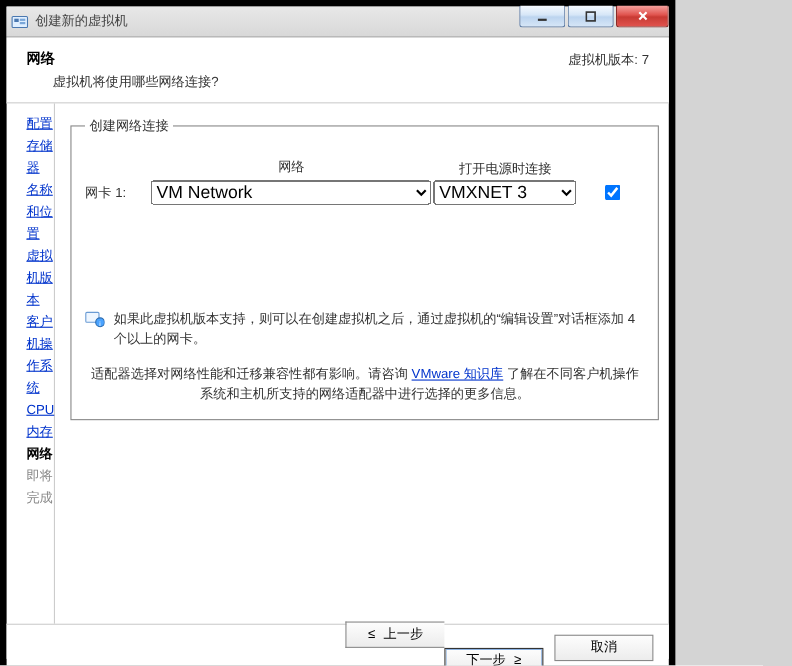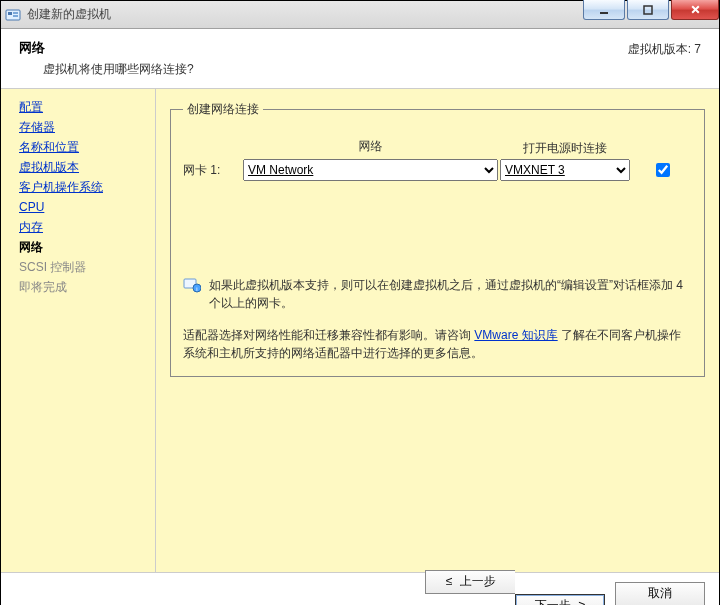--- a/index.html
+++ b/index.html
@@ -6,24 +6,24 @@
   body {
     margin: 0;
     font-family: "Microsoft YaHei", "SimSun", Tahoma, sans-serif;
     font-size: 12px;
     background: #d4d4d4;
     width: 720px;
     height: 605px;
     overflow: hidden;
   }
   .window {
-    width: 720px;
+    width: 614px;
     height: 605px;
-    background: #fef9c3;
-    border: 1px solid #000000;
+    background: #ffffff;
+    border: 6px solid #000000;
   }
   .titlebar {
     height: 28px;
     background: linear-gradient(#e8e8e8, #d8d8d8);
     border-bottom: 1px solid #a0a0a0;
     display: flex;
     align-items: center;
     padding: 0 4px;
     position: relative;
   }
@@ -123,38 +123,38 @@
   .cols-header .h-adapter { text-align:center;}
   .cols-header .h-conn { text-align:center; line-height:14px;}
   .nic-row {
     display: grid;
     grid-template-columns: 58px 255px 130px 60px;
     gap: 2px;
     align-items:center;
   }
   .nic-row .nic-label { color:#333; }
   select.wide {
-    width: 100%; height: 22px; font-size:12px;text-decoration:underline;
+    width: 100%; height: 22px; font-size:16px;
   }
   .nic-row .chk { text-align:center; }
   input[type=checkbox]{ width:14px; height:14px;}
   .info-block {
     margin-top: 95px;
     display:flex;
     align-items:flex-start;
     gap:8px;
   }
   .info-icon {
     width:18px; height:18px; flex-shrink:0;
     display:inline-flex; align-items:center; justify-content:center;
   }
   .info-text { color:#333; line-height:18px;}
   .note-block {
     margin-top: 14px;
-    color:#333; line-height:18px;
+    color:#333; line-height:18px;text-align:center;
   }
   .note-block a { color:#0033cc; text-decoration: underline; cursor:pointer;}
   .footer {
     height: 42px;
     border-top: 1px solid #ccc;
     display:flex;
     align-items:center;
     justify-content:flex-end;
     padding: 0 14px;
     gap: 10px;
@@ -223,21 +223,20 @@
   <div class="body">
     <div class="sidebar">
       <a class="step">配置</a>
       <a class="step">存储器</a>
       <a class="step">名称和位置</a>
       <a class="step">虚拟机版本</a>
       <a class="step">客户机操作系统</a>
       <a class="step">CPU</a>
       <a class="step">内存</a>
       <span class="step current">网络</span>
-      <span class="step future">SCSI 控制器</span>
       <span class="step future">即将完成</span>
     </div>
 
     <div class="main">
       <fieldset class="group">
         <legend>创建网络连接</legend>
 
 
         <div class="cols-header">
           <div></div>

